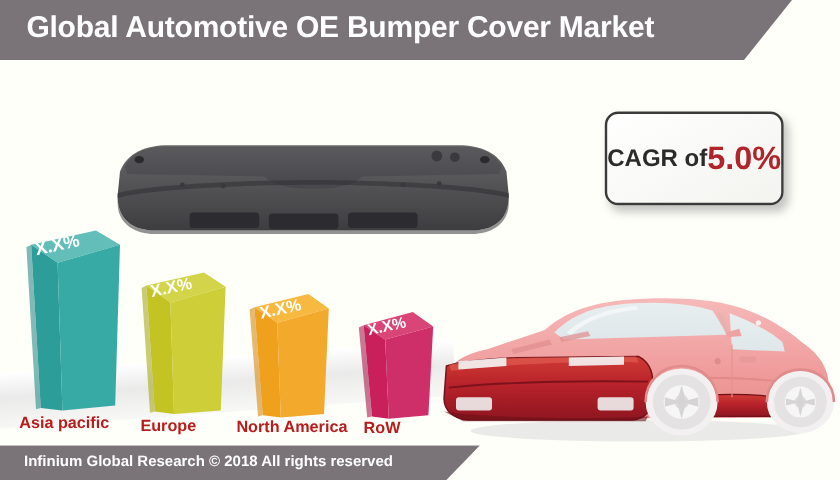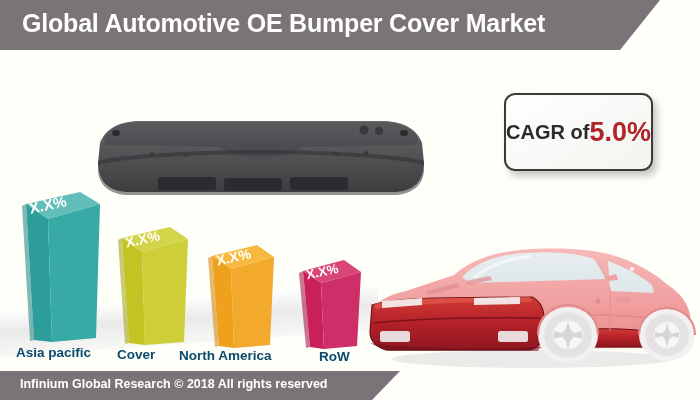--- a/index.html
+++ b/index.html
@@ -54,21 +54,21 @@
   }
 
   
   .bar{position:absolute;}
   .bar svg{display:block;overflow:visible;}
   .bar-value{
     position:absolute;color:#ffffff;font-weight:bold;
     white-space:nowrap;pointer-events:none;
   }
   .bar-label{
-    position:absolute;font-size:13.5px;font-weight:bold;color:#0c4a6e;
+    position:absolute;font-size:13.5px;font-weight:bold;color:#b91c1c;
     white-space:nowrap;
   }
 
   
   .car{position:absolute;left:362px;top:231px;width:336px;height:140px;}
   .car svg{display:block;}
 
   
   .footer-banner{
     position:absolute;left:0;top:371px;width:400px;height:29px;
@@ -146,43 +146,43 @@
 
   <div class="bar" style="left:112px;top:224px;">
     <svg width="86" height="128" viewBox="0 0 86 128">
       <polygon points="10,14 58,3 76,15 30,28" fill="#d3d44a"></polygon>
       <polygon points="10,14 30,28 33,121 17,119" fill="#c3c423"></polygon>
       <polygon points="30,28 76,15 72,118 33,121" fill="#cdce38"></polygon>
       <polygon points="10,14 17,119 13,120 6,16" fill="#a7a81e" opacity=".6"></polygon>
     </svg>
   </div>
   <div class="bar-value" style="left:125px;top:231px;font-size:14px;transform:rotate(-12deg);">X.X%</div>
-  <div class="bar-label" style="left:117px;top:347px;">Cover</div>
+  <div class="bar-label" style="left:117px;top:347px;">Europe</div>
 
   <div class="bar" style="left:203px;top:242px;">
     <svg width="82" height="112" viewBox="0 0 82 112">
       <polygon points="9,14 54,3 71,15 28,27" fill="#f7b93f"></polygon>
       <polygon points="9,14 28,27 31,106 16,104" fill="#efa01d"></polygon>
       <polygon points="28,27 71,15 67,103 31,106" fill="#f2a92c"></polygon>
       <polygon points="9,14 16,104 12,105 5,16" fill="#d78b13" opacity=".6"></polygon>
     </svg>
   </div>
   <div class="bar-value" style="left:216px;top:249px;font-size:14px;transform:rotate(-12deg);">X.X%</div>
-  <div class="bar-label" style="left:167px;top:348px;padding-left:12px;">North America</div>
+  <div class="bar-label" style="left:185px;top:348px;padding-left:12px;">North America</div>
 
   <div class="bar" style="left:294px;top:257px;">
     <svg width="78" height="98" viewBox="0 0 78 98">
       <polygon points="9,14 50,3 67,15 27,26" fill="#d94576"></polygon>
       <polygon points="9,14 27,26 30,92 16,90" fill="#c9205c"></polygon>
       <polygon points="27,26 67,15 63,89 30,92" fill="#cf2f68"></polygon>
       <polygon points="9,14 16,90 12,91 5,16" fill="#a81a4c" opacity=".6"></polygon>
     </svg>
   </div>
   <div class="bar-value" style="left:306px;top:264px;font-size:13px;transform:rotate(-12deg);">X.X%</div>
-  <div class="bar-label" style="left:319px;top:349px;">RoW</div>
+  <div class="bar-label" style="left:303px;top:349px;">RoW</div>
 
   <div class="car">
     <svg width="336" height="140" viewBox="0 0 336 140">
       <defs>
         <linearGradient id="bodyG" x1="0" y1="0" x2="0" y2="1">
           <stop offset="0%" stop-color="#f6b9b9"></stop>
           <stop offset="60%" stop-color="#f09c9c"></stop>
           <stop offset="100%" stop-color="#e98e8e"></stop>
         </linearGradient>
         <linearGradient id="glassG" x1="0" y1="0" x2="0" y2="1">

